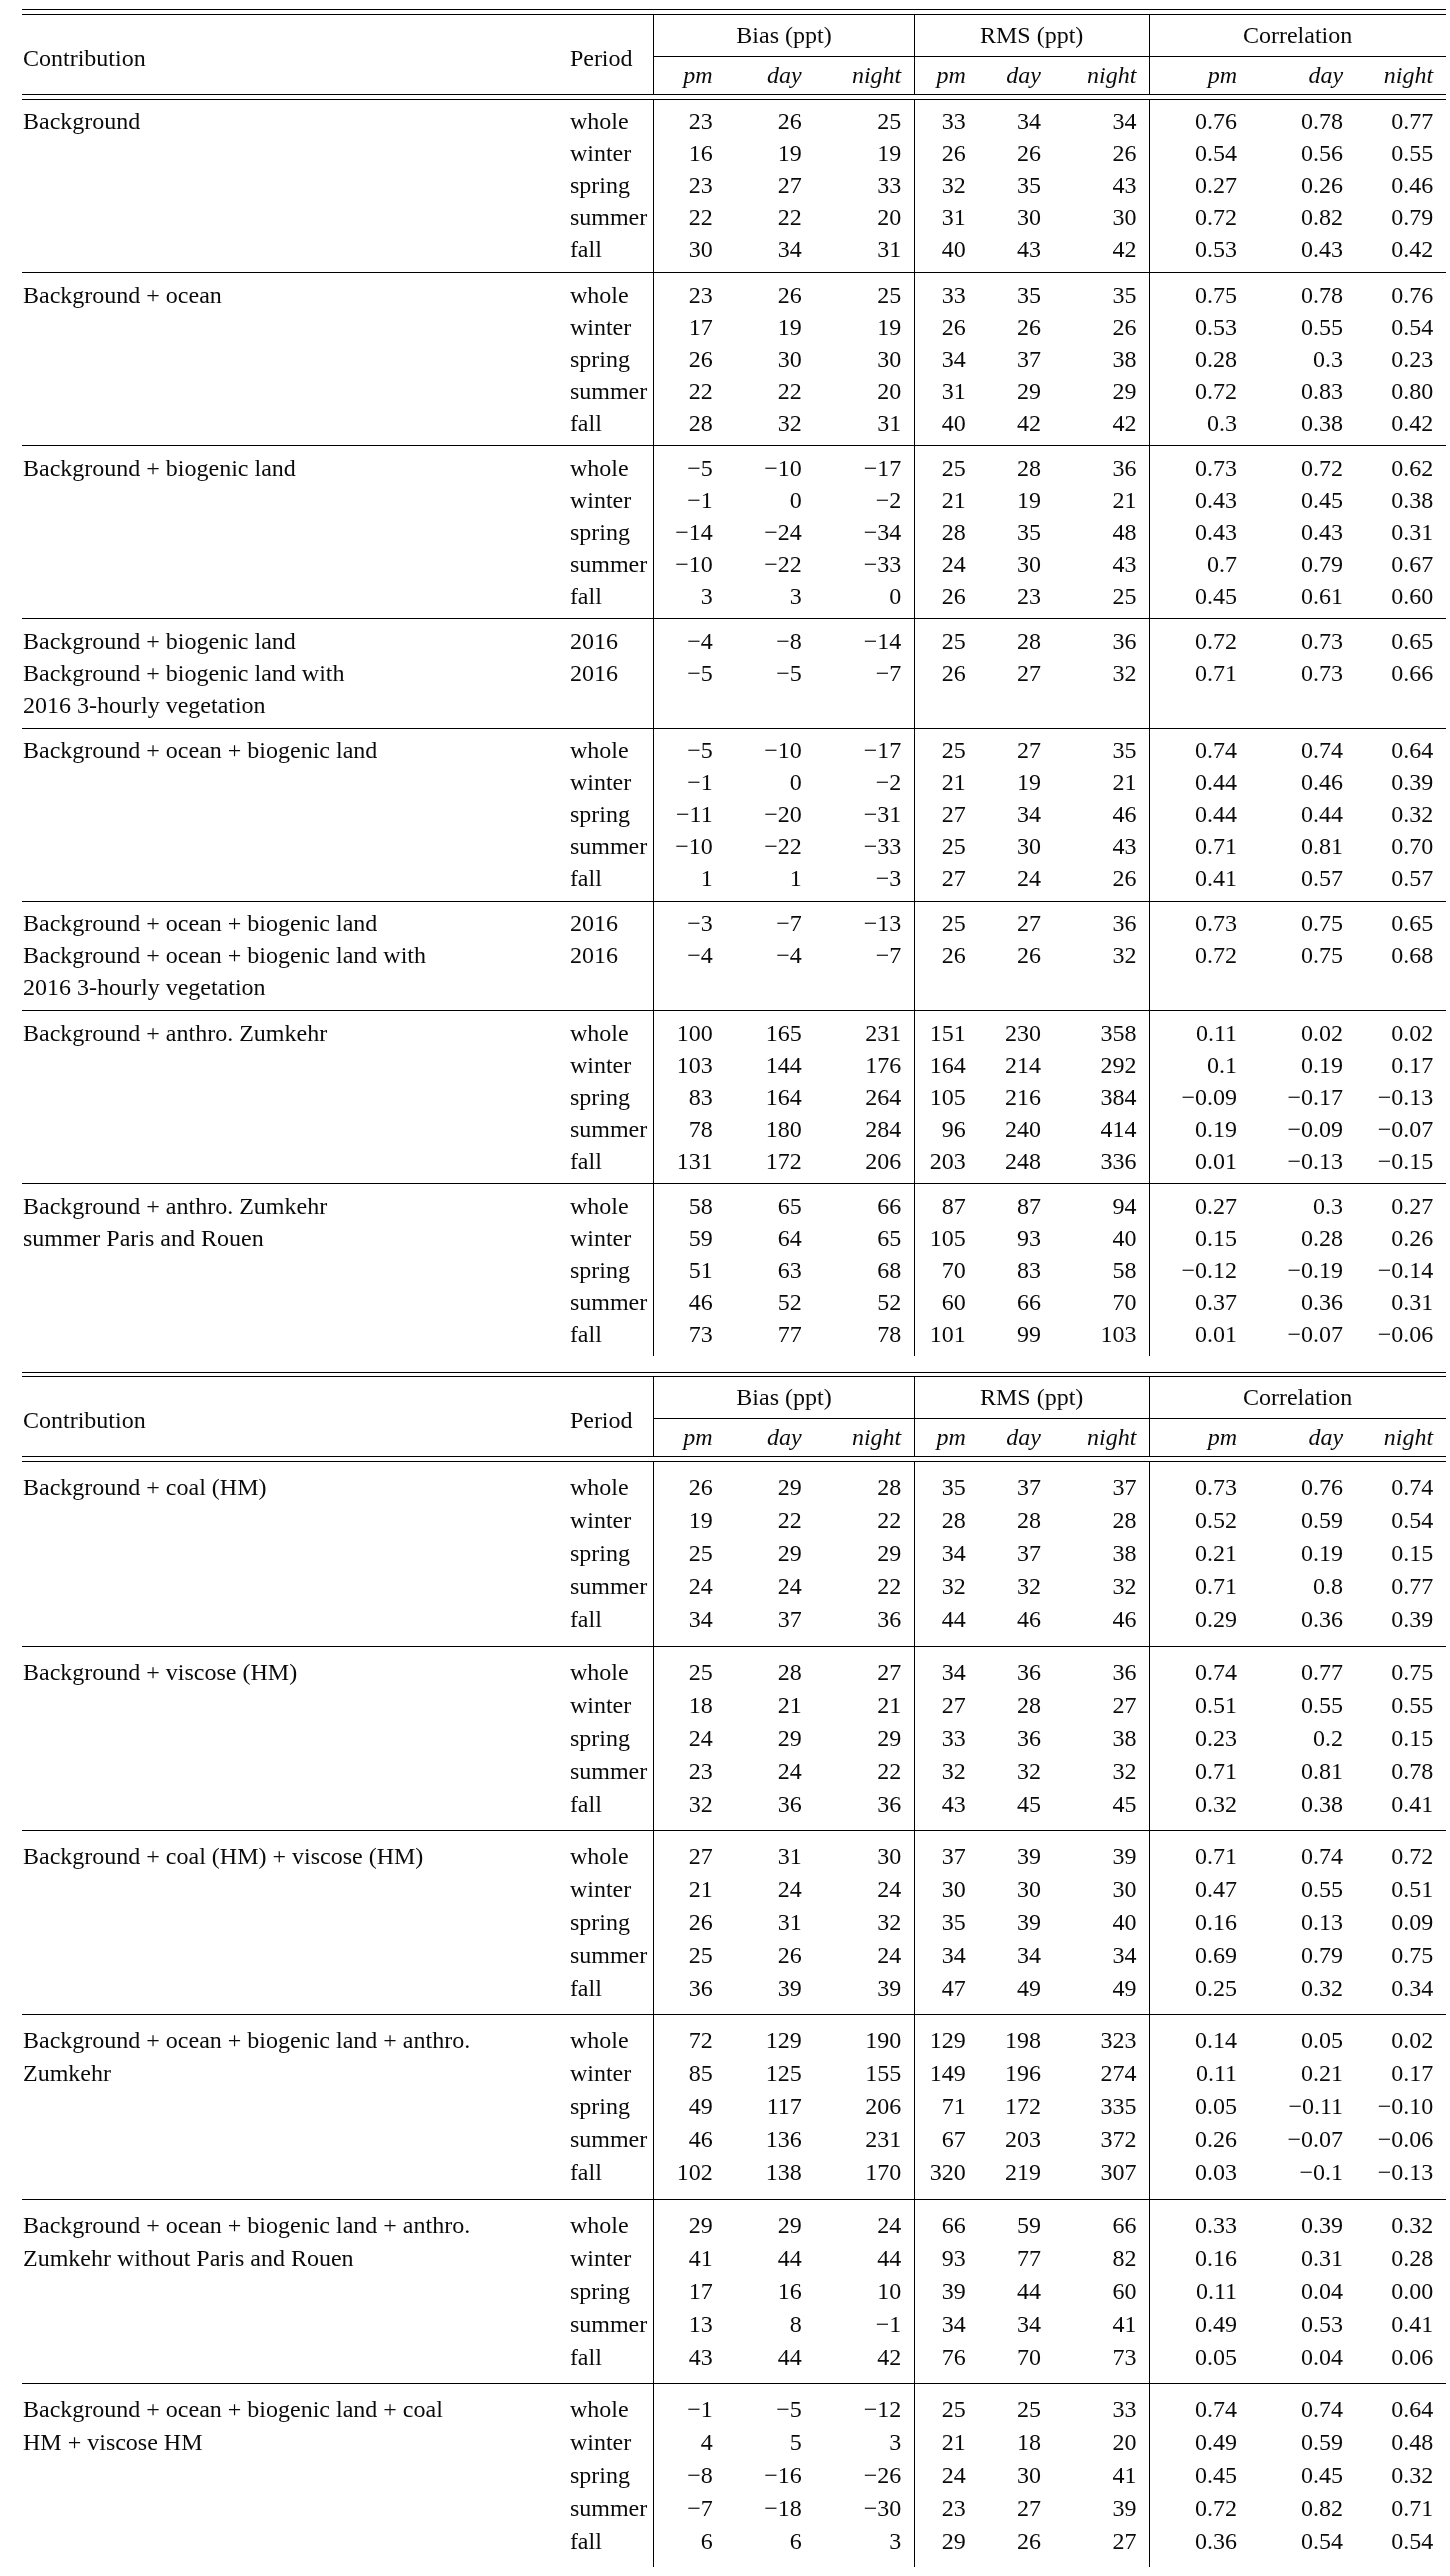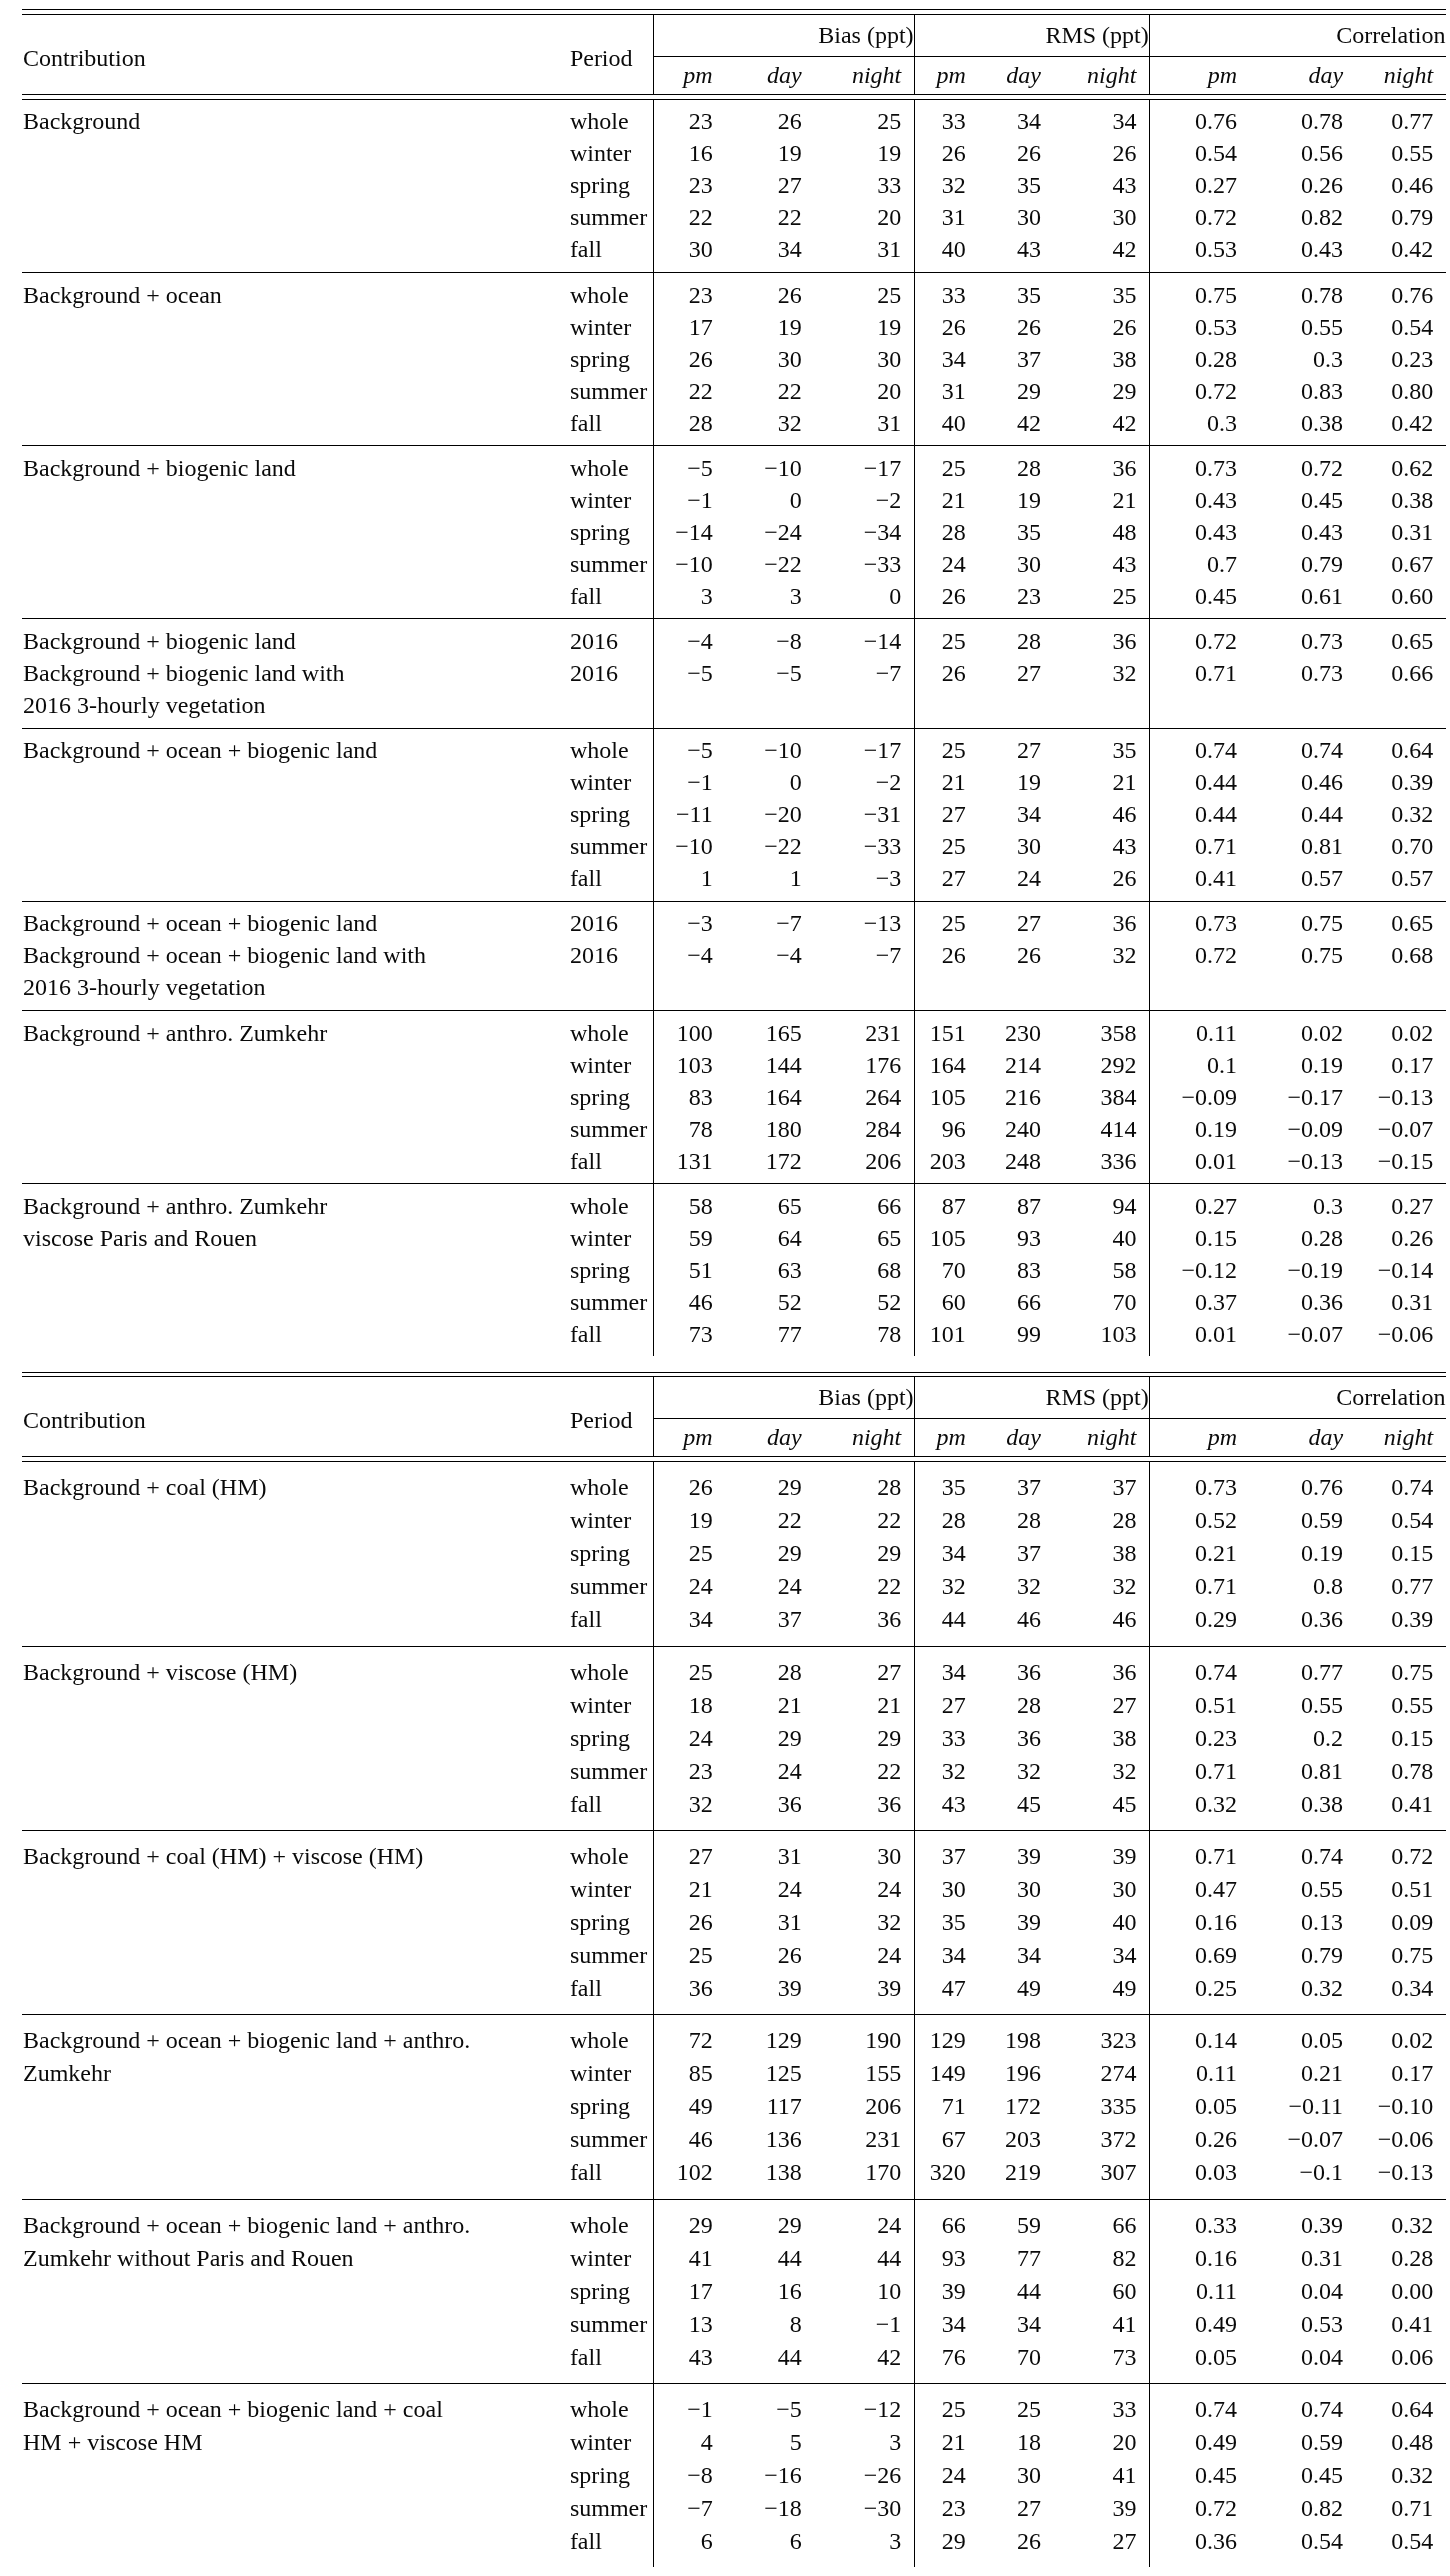--- a/index.html
+++ b/index.html
@@ -27,21 +27,21 @@
     border-top: 1.5px solid #000;
     border-bottom: 1.5px solid #000;
     height: 3.8px;
     padding: 0;
   }
   th {
     font-weight: normal;
     padding: 0;
   }
   tr.hrow th { height: 41px; vertical-align: middle; }
-  tr.hrow th.grp { border-bottom: 1.5px solid #000; text-align: right; }
+  tr.hrow th.grp { border-bottom: 1.5px solid #000; text-align: center; }
   tr.srow th { height: 37px; vertical-align: middle; font-style: italic; }
   th.c-contrib, th.c-period {
     vertical-align: top;
     padding-top: 7.7px;
     text-align: left;
     margin-left: 19px;
   }
   th.c-contrib { padding-left: 1.5px; }
   .vl { border-left: 1.5px solid #000; }
   .num { text-align: right; padding-right: 12.3px; }
@@ -513,21 +513,21 @@
         <td class="num">65</td>
         <td class="num">66</td>
         <td class="num vl">87</td>
         <td class="num">87</td>
         <td class="num">94</td>
         <td class="num vl">0.27</td>
         <td class="num">0.3</td>
         <td class="num">0.27</td>
       </tr>
       <tr>
-        <td class="c-contrib">viscose Paris and Rouen</td>
+        <td class="c-contrib">summer Paris and Rouen</td>
         <td class="c-period">winter</td>
         <td class="num vl">59</td>
         <td class="num">64</td>
         <td class="num">65</td>
         <td class="num vl">105</td>
         <td class="num">93</td>
         <td class="num">40</td>
         <td class="num vl">0.15</td>
         <td class="num">0.28</td>
         <td class="num">0.26</td>

